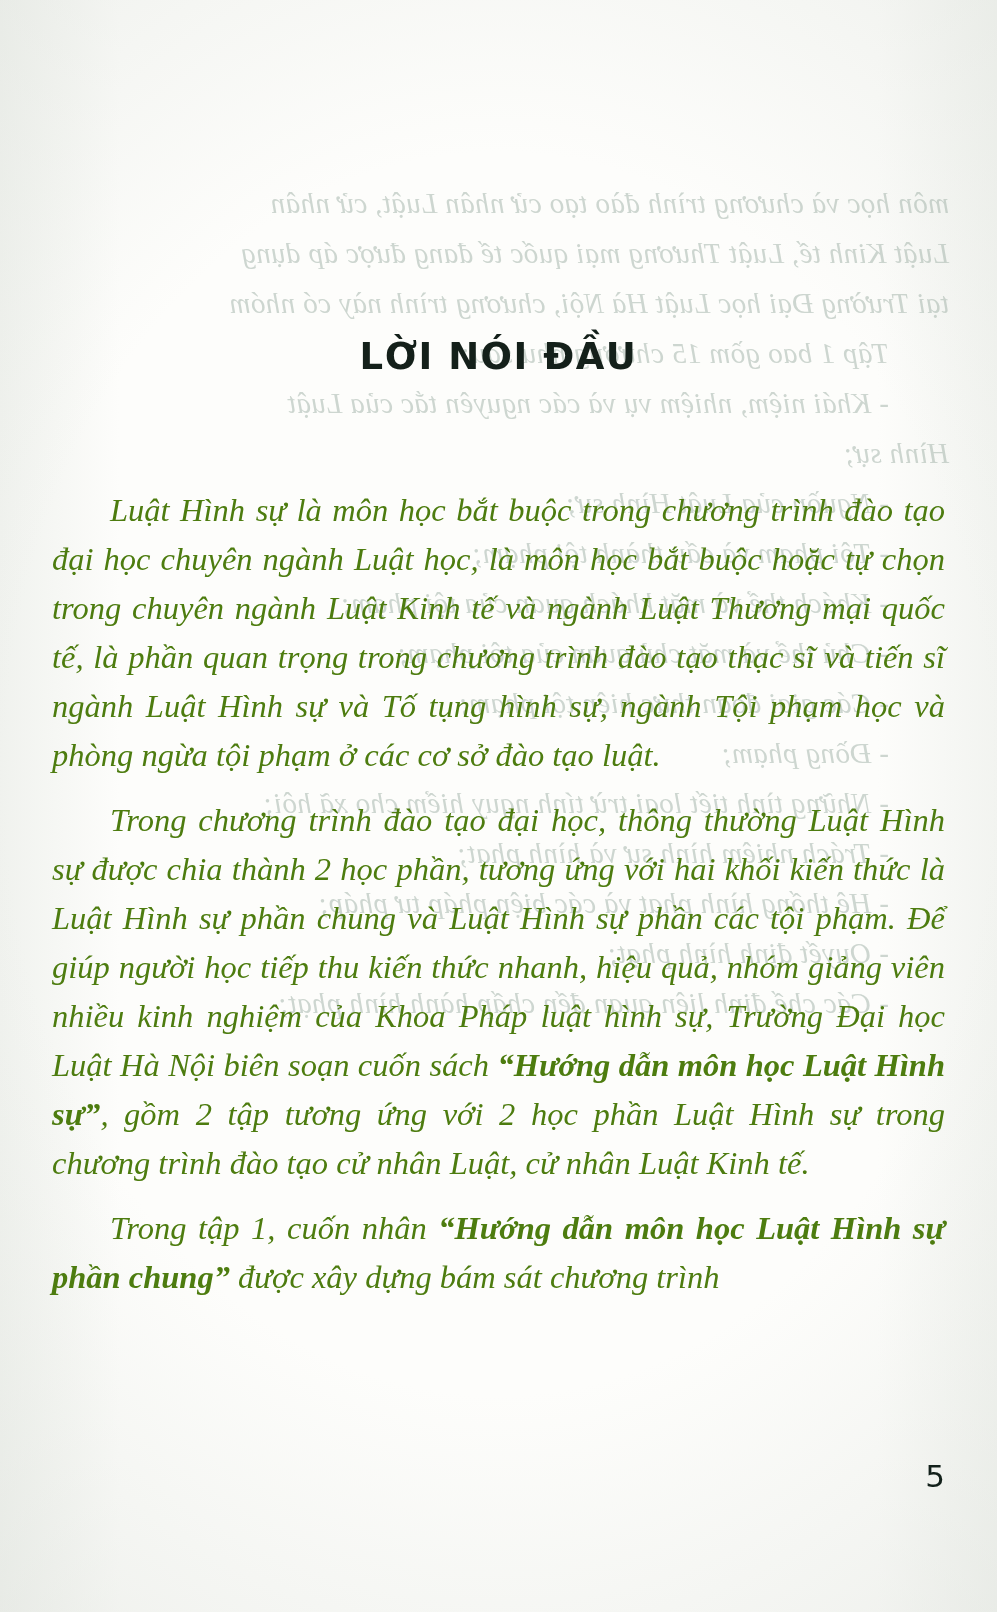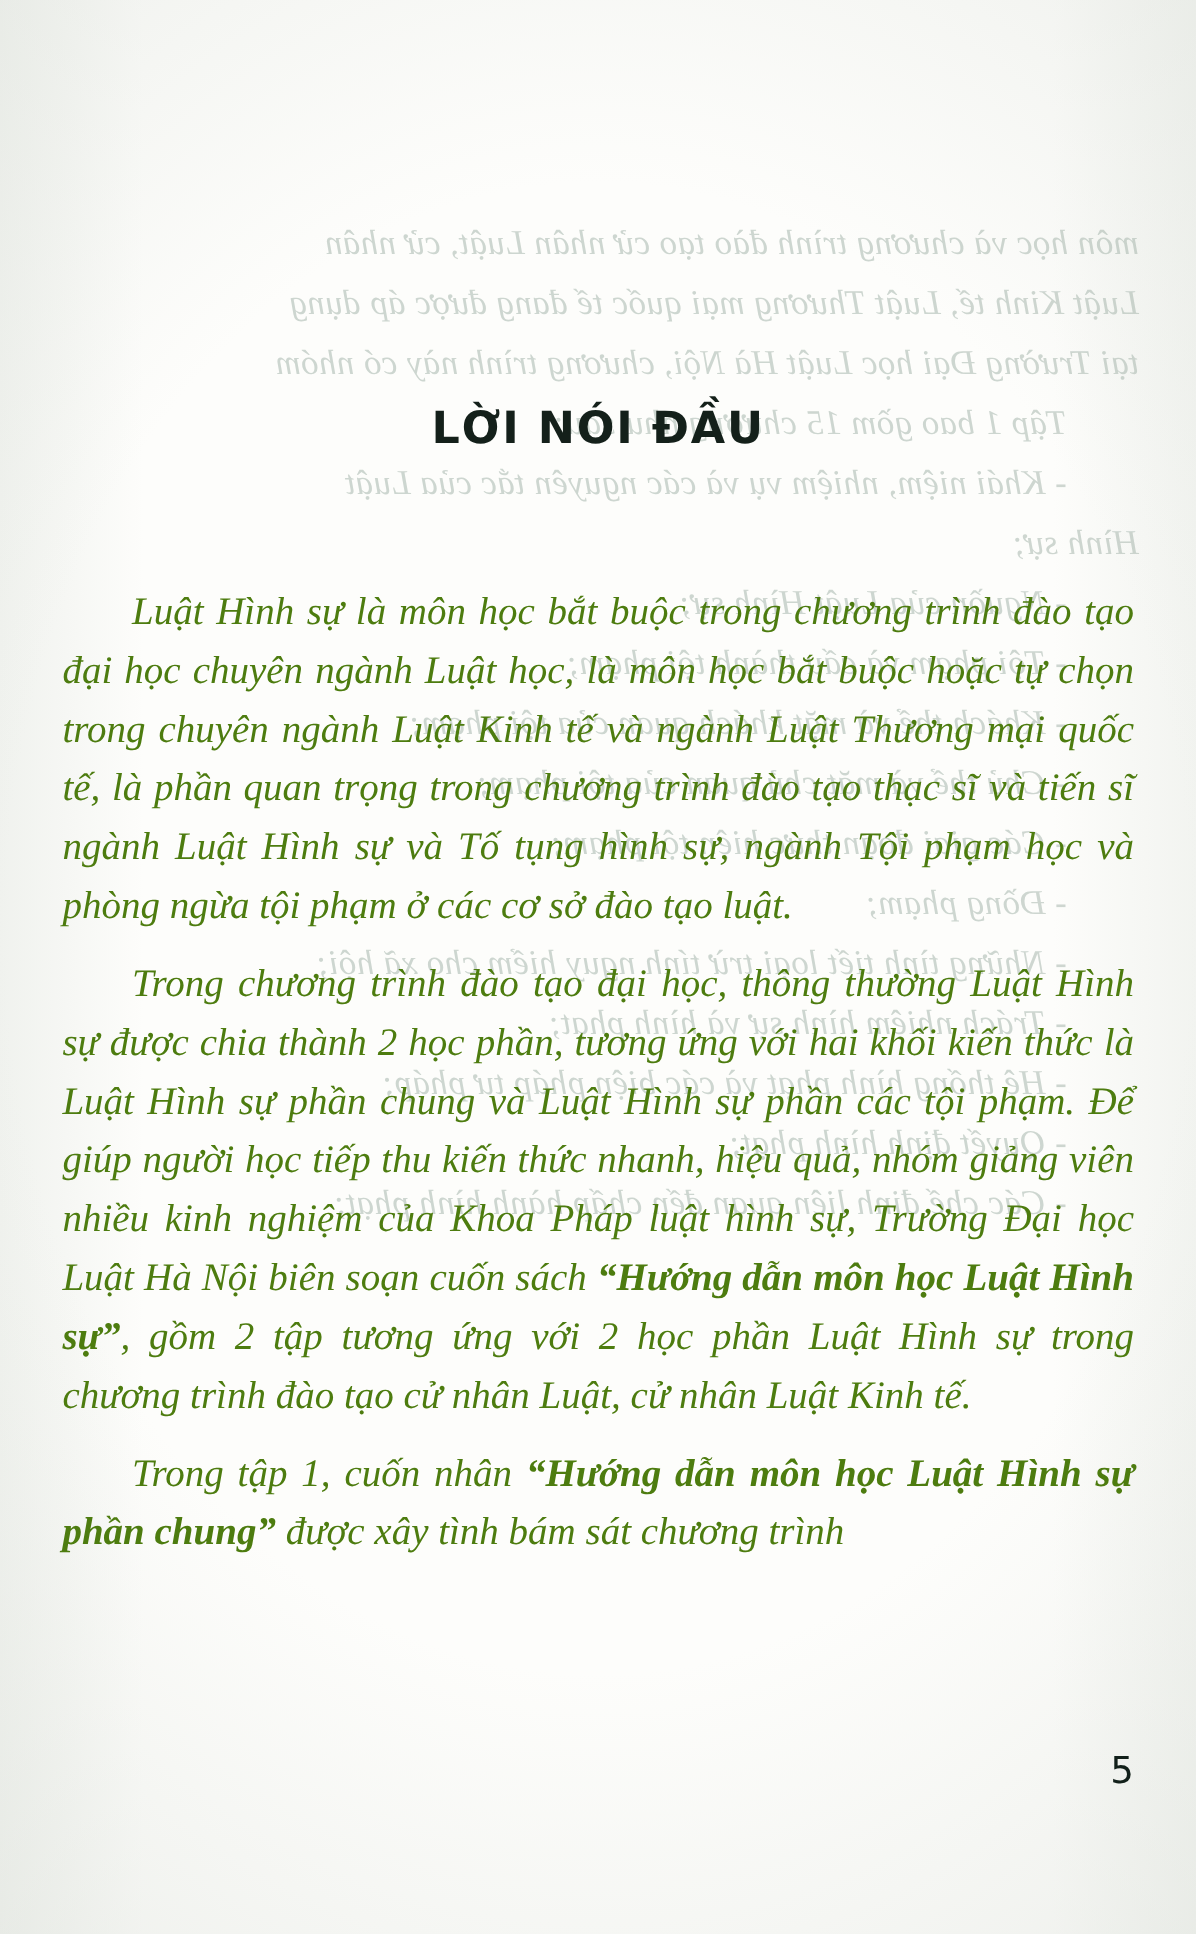--- a/index.html
+++ b/index.html
@@ -126,18 +126,18 @@
       <div class="b-line b-indent">- Hệ thống hình phạt và các biện pháp tư pháp;</div>
       <div class="b-line b-indent">- Quyết định hình phạt;</div>
       <div class="b-line b-indent">- Các chế định liên quan đến chấp hành hình phạt;</div>
     </div>
 
   <div class="content">
     <h1 class="doc-title">LỜI NÓI ĐẦU</h1>
     <div class="body-text">
         <p class="para"><span>Luật Hình sự là môn học bắt buộc trong chương trình đào tạo đại học chuyên ngành Luật học, là môn học bắt buộc hoặc tự chọn trong chuyên ngành Luật Kinh tế và ngành Luật Thương mại quốc tế, là phần quan trọng trong chương trình đào tạo thạc sĩ và tiến sĩ ngành Luật Hình sự và Tố tụng hình sự, ngành Tội phạm học và phòng ngừa tội phạm ở các cơ sở đào tạo luật.</span></p>
         <p class="para"><span>Trong chương trình đào tạo đại học, thông thường Luật Hình sự được chia thành 2 học phần, tương ứng với hai khối kiến thức là Luật Hình sự phần chung và Luật Hình sự phần các tội phạm. Để giúp người học tiếp thu kiến thức nhanh, hiệu quả, nhóm giảng viên nhiều kinh nghiệm của Khoa Pháp luật hình sự, Trường Đại học Luật Hà Nội biên soạn cuốn sách </span><span class="bold-quote">“Hướng dẫn môn học Luật Hình sự”</span><span>, gồm 2 tập tương ứng với 2 học phần Luật Hình sự trong chương trình đào tạo cử nhân Luật, cử nhân Luật Kinh tế.</span></p>
-        <p class="para"><span>Trong tập 1, cuốn nhân </span><span class="bold-quote">“Hướng dẫn môn học Luật Hình sự phần chung”</span><span> được xây tình bám sát chương trình</span></p>
+        <p class="para"><span>Trong tập 1, cuốn nhân </span><span class="bold-quote">“Hướng dẫn môn học Luật Hình sự phần chung”</span><span> được xây dựng bám sát chương trình</span></p>
       </div>
   </div>
 
   <div class="page-number">5</div>
 </div>
 
 </body></html>

